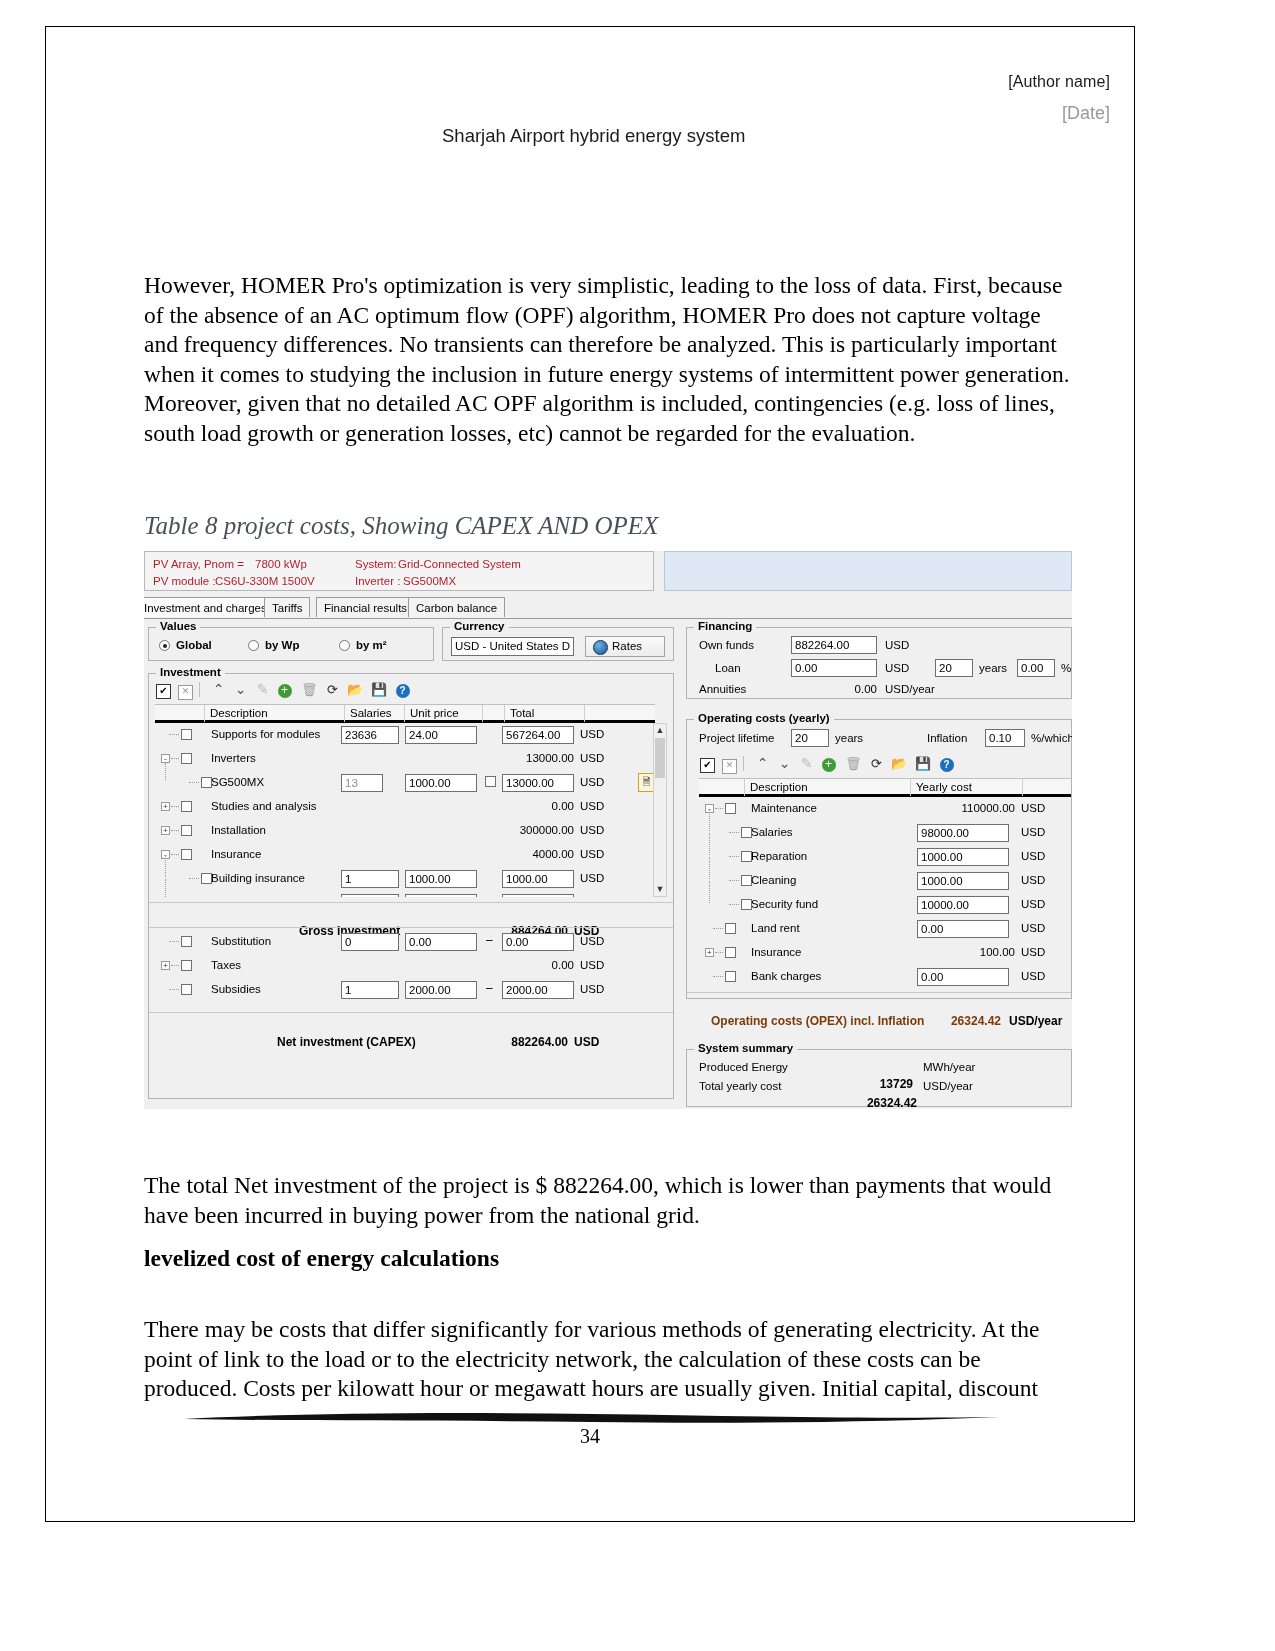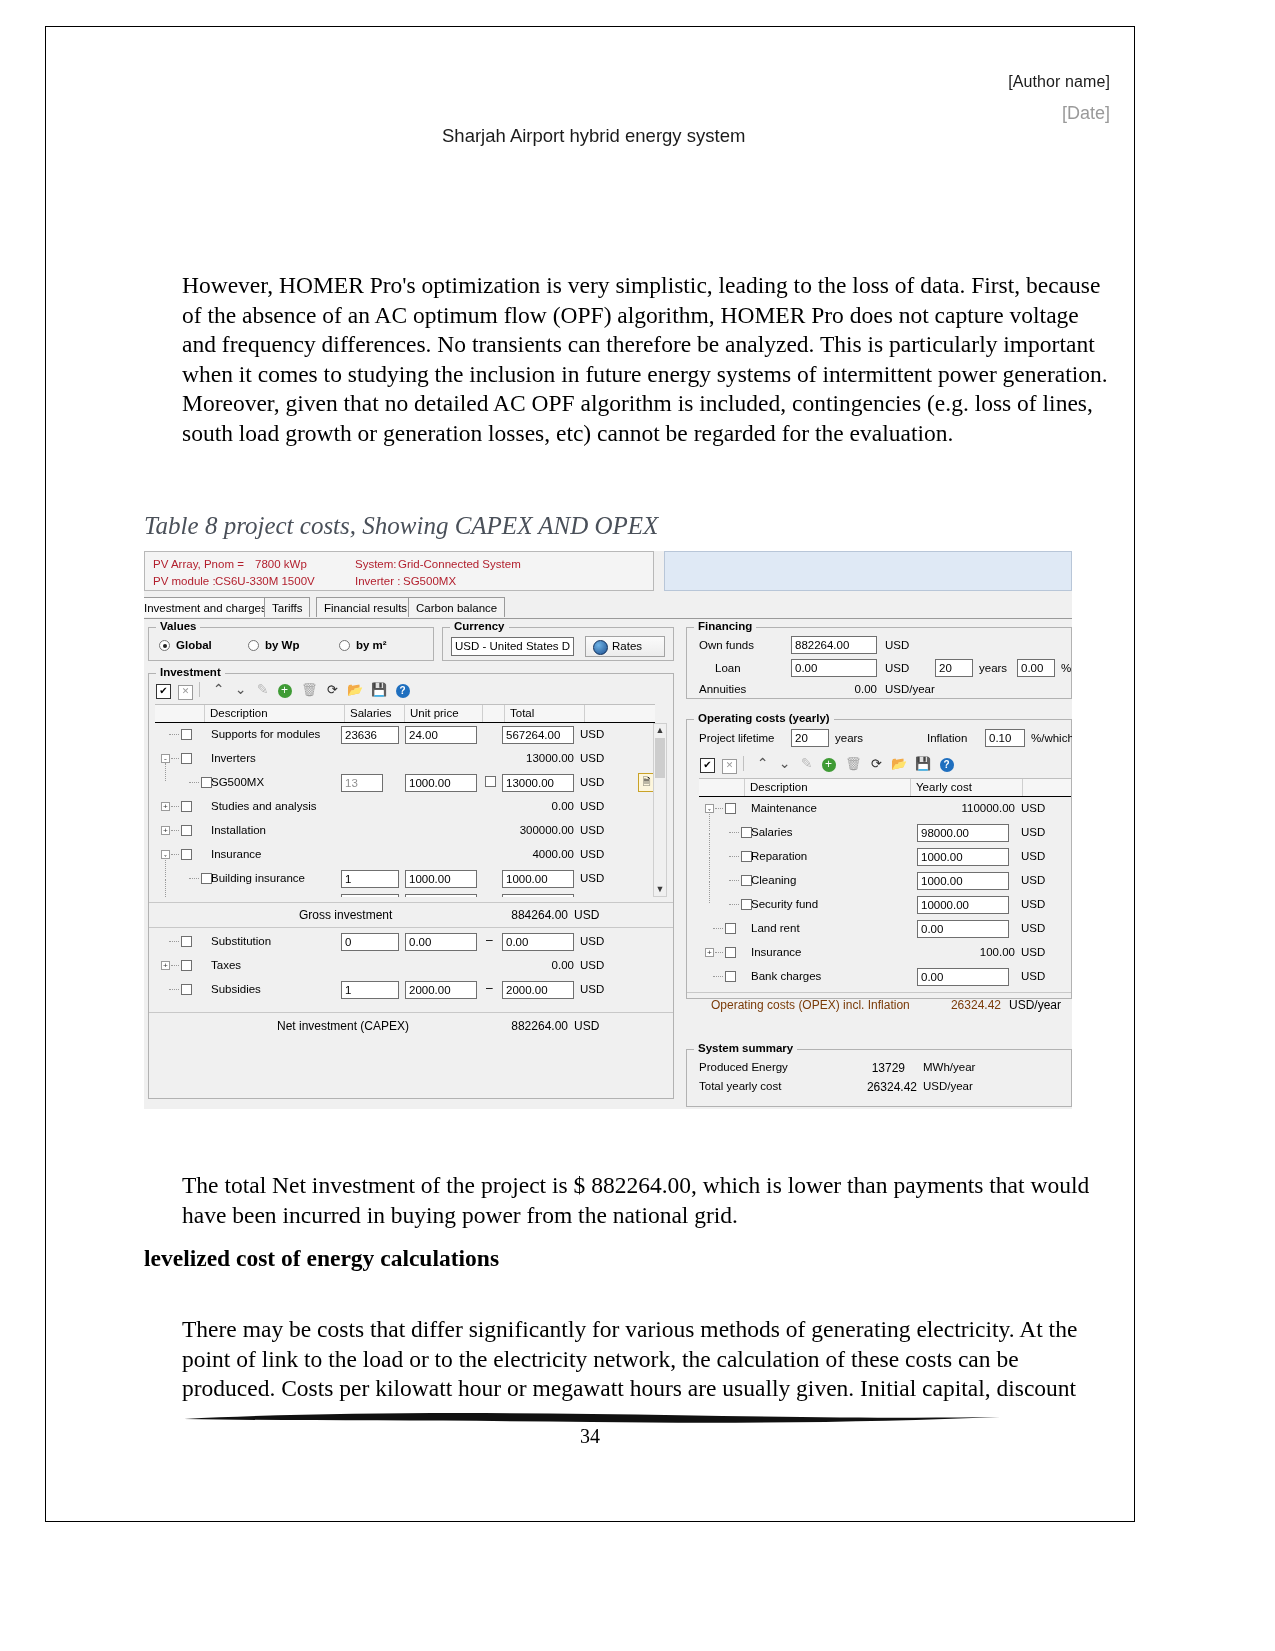--- a/index.html
+++ b/index.html
@@ -68,21 +68,20 @@
   
   .para {
     position: absolute;
     left: 98px;
     width: 928px;
     font-family: "Liberation Serif", serif;
     font-size: 23.5px;
     line-height: 29.6px;
     color: #000;
     text-align: left;
-    margin-left: 38px;
   }
   #para1 { top: 244px; }
   #para2 { top: 1144px; }
   #para3 { top: 1288px; }
 
   .subhead {
     position: absolute;
     left: 98px;
     top: 1218px;
     font-family: "Liberation Serif", serif;
@@ -291,21 +290,21 @@
     line-height: 17px;
     text-align: center;
   }
 
   
   .thead {
     position: absolute;
     height: 19px;
     background: #f6f6f6;
     border-top: 1px solid #bfbfbf;
-    border-bottom: 1px solid #000000;
+    border-bottom: 3px solid #000000;
     box-sizing: border-box;
   }
   .thcell {
     position: absolute;
     top: 0;
     height: 17px;
     line-height: 17px;
     font-size: 11.5px;
     border-right: 1px solid #cfcfcf;
     box-sizing: border-box;
@@ -359,23 +358,24 @@
   }
   .sb-thumb {
     position: absolute;
     left: 1px;
     width: 10px;
     background: #cdcdcd;
   }
 
   .bold-total {
     position: absolute;
-    font-weight: normal;
+    font-weight: bold;
     font-size: 12px;
     white-space: nowrap;
+    margin-top: 16px;
   }
   .bold-total.amber { color: #7a3b08; }
 
   .dash { position: absolute; font-size: 12px; }
 </style>
 </head>
 <body>
 
 <div class="page">
   <div class="page-inner">
@@ -736,21 +736,21 @@
 
         <div class="sep" style="left:0; top:272px;"></div>
         <div class="bold-total amber" style="left:24px; top:278px;">Operating costs (OPEX) incl. Inflation</div>
         <div class="bold-total amber" style="left:214px; top:278px; width:100px; text-align:right;">26324.42</div>
         <div class="bold-total" style="left:322px; top:278px;">USD/year</div>
       </div>
 
       <div class="gbox" style="left:542px; top:498px; width:386px; height:58px;">
         <div class="glabel">System summary</div>
         <div class="lbl" style="left:12px; top:11px;">Produced Energy</div>
-        <div class="bold-total" style="left:148px; top:11px; width:70px; text-align:right;">13729</div>
+        <div class="bold-total" style="left:156px; top:11px; width:70px; text-align:right;">13729</div>
         <div class="lbl" style="left:236px; top:11px;">MWh/year</div>
         <div class="lbl" style="left:12px; top:30px;">Total yearly cost</div>
         <div class="bold-total" style="left:160px; top:30px; width:70px; text-align:right;">26324.42</div>
         <div class="lbl" style="left:236px; top:30px;">USD/year</div>
       </div>
 
     </div>
 
     <div class="para" id="para2">The total Net investment of the project is $ 882264.00, which is lower than payments that would have been incurred in buying power from the national grid.</div>
 

